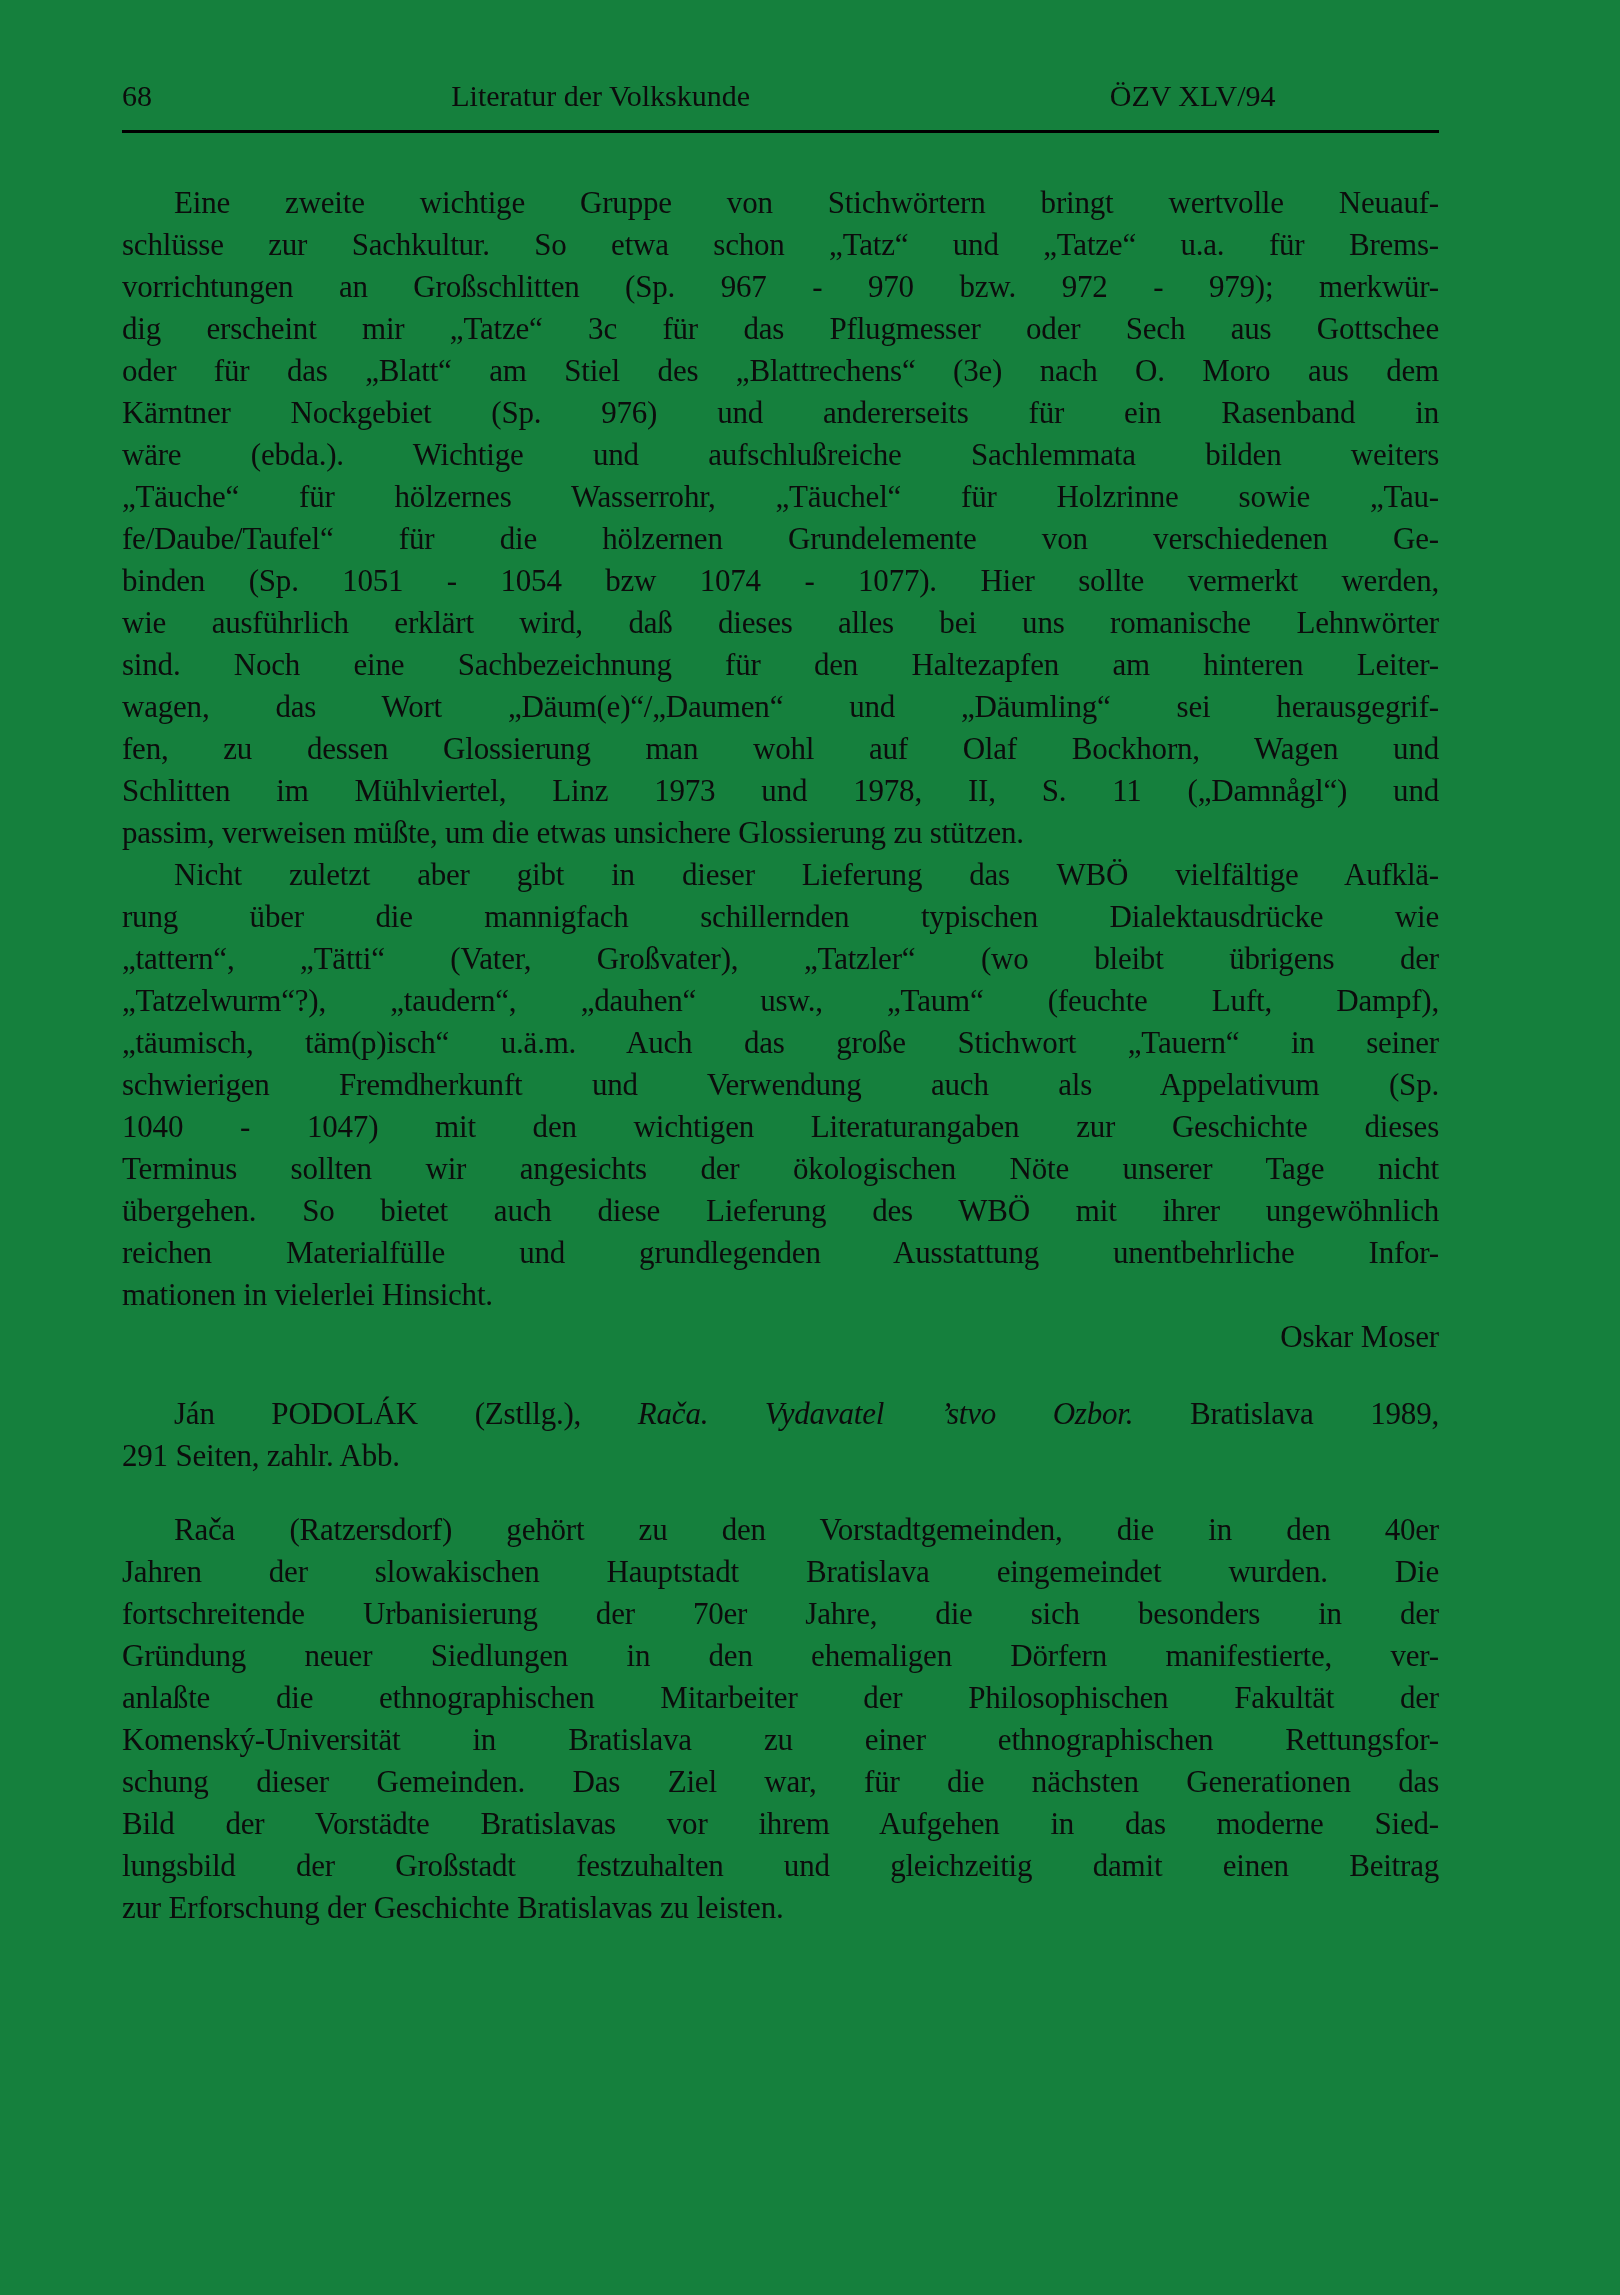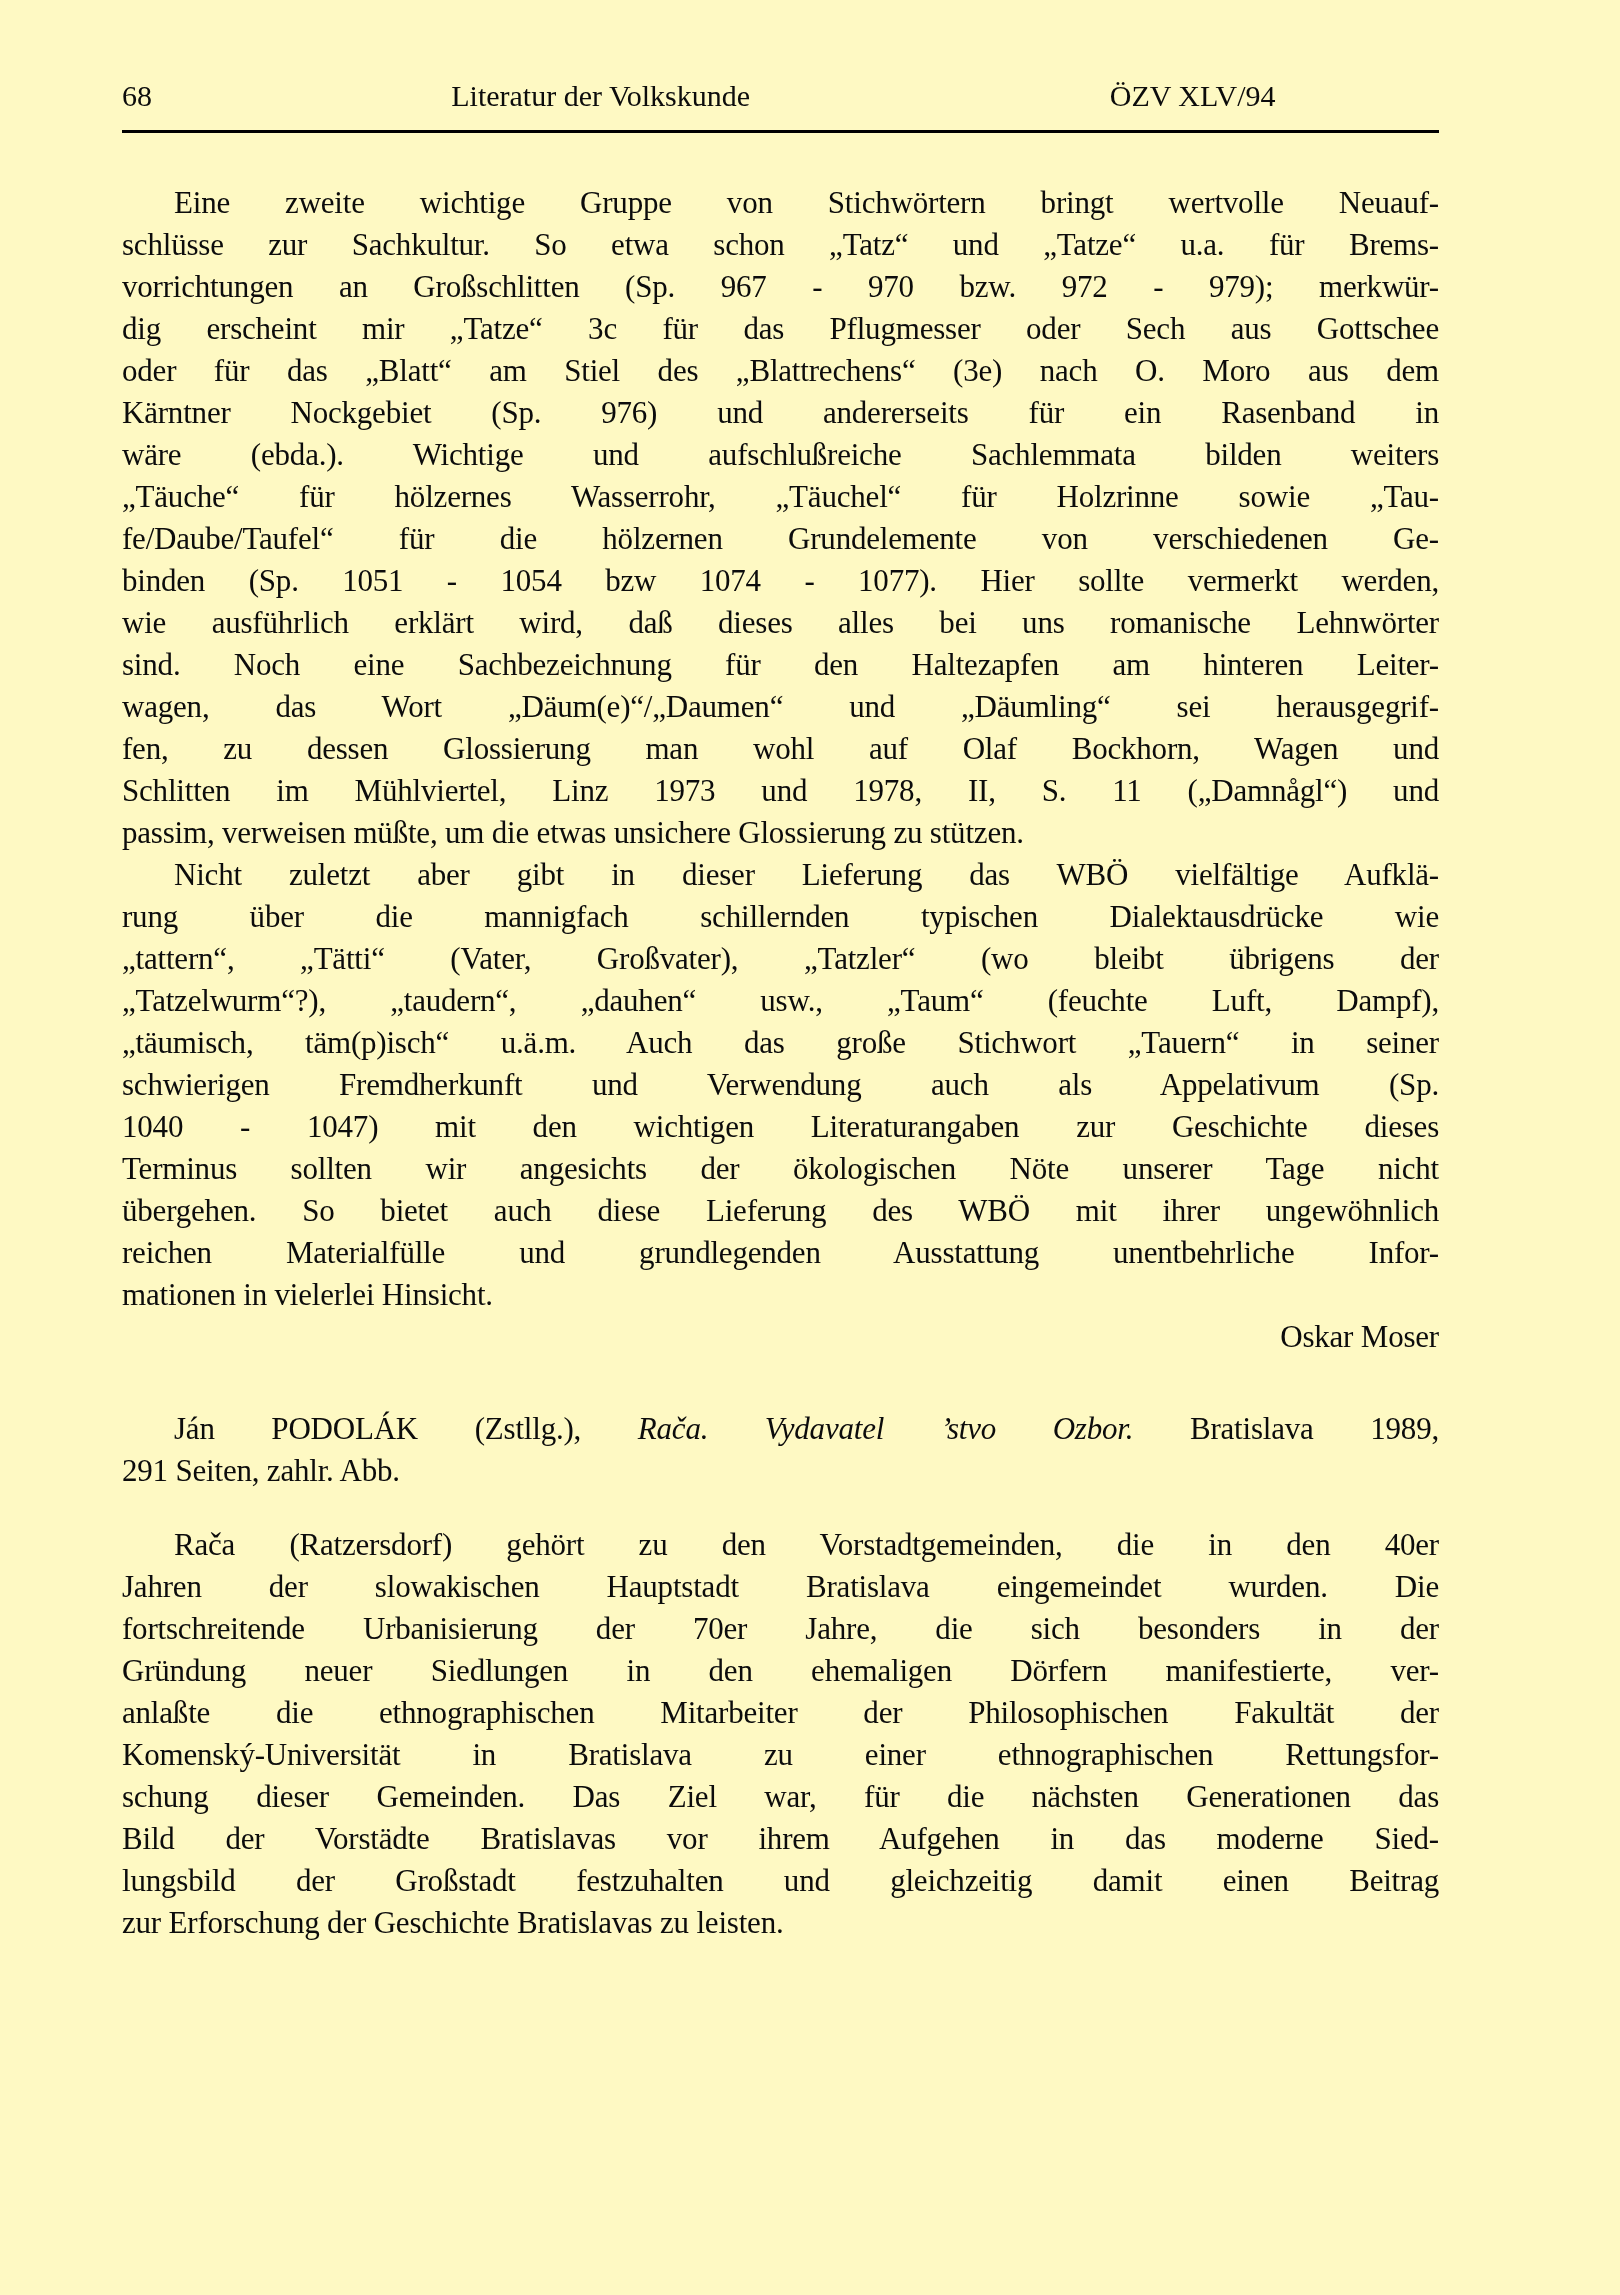--- a/index.html
+++ b/index.html
@@ -1,20 +1,20 @@
 <!DOCTYPE html>
 <html style="font-size:13px"><head>
 <meta charset="utf-8">
 <style>
   html, body { margin:0; padding:0; background:#ffffff; }
   .page {
     position: relative;
     width: 1621px;
     height: 2295px;
-    background: #fef9c3;
+    background: #15803d;
     color: #0c0c0c;
     font-family: "Liberation Serif", "DejaVu Serif", serif;
     overflow: hidden;
   }
   .content {
     position: absolute;
     left: 122px;
     top: 77px;
     width: 1317px;
   }
@@ -41,21 +41,21 @@
   }
   .jline {
     text-align: justify;
     text-align-last: justify;
     height: 42px;
     overflow: hidden;
   }
   .jline.last { text-align-last: left; }
   .jline.indent { text-indent: 52px; }
   .signature { text-align: right; height: 42px; }
-  .citation { margin-top: 50px; }
+  .citation { margin-top: 35px; }
   .para-raca { margin-top: 32px; }
   .italic { font-style: italic; }
 </style>
 </head>
 <body>
 
 <div class="page">
   <div class="content">
 
     <div class="header">

